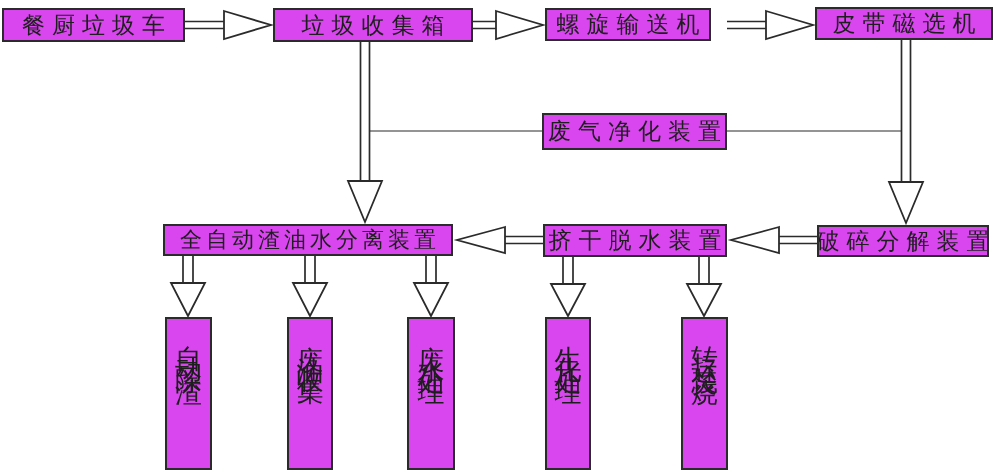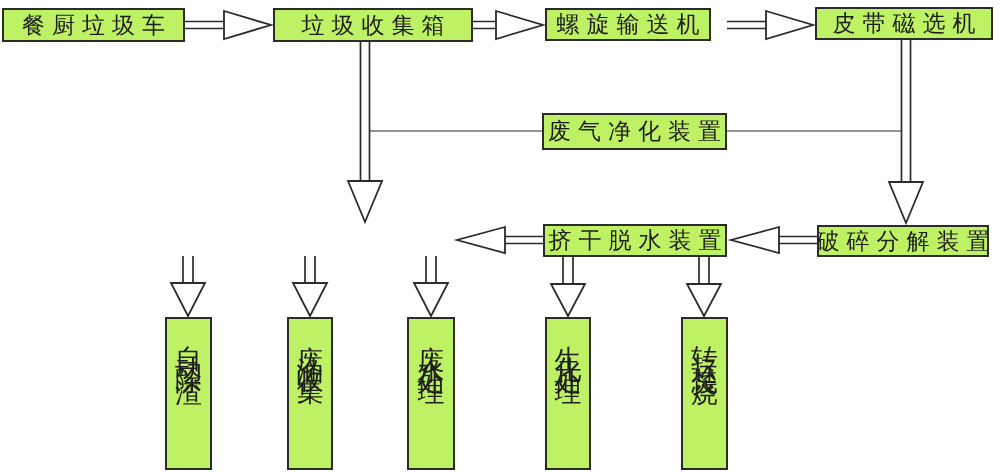--- a/index.html
+++ b/index.html
@@ -6,21 +6,21 @@
   .canvas{
     position:relative;width:1000px;height:472px;overflow:hidden;
     background:var(--background,#ffffff);
     color:var(--text,#1e1e1e);
     font-family:"Liberation Serif","DejaVu Serif",serif;
   }
   .connectors{position:absolute;left:0;top:0;width:1000px;height:472px;}
   .node{
     position:absolute;box-sizing:border-box;
     border:2px solid var(--line,#2b2b2b);
-    background:#bef264;
+    background:#d946ef;
     display:flex;align-items:center;justify-content:center;
     white-space:nowrap;overflow:hidden;
   }
   .hnode{font-size:23px;letter-spacing:7px;text-indent:7px;font-weight:500;}
   .hnode-wide{font-size:22px;letter-spacing:4px;text-indent:4px;font-weight:500;}
   .vnode{justify-content:center;align-items:flex-start;}
   .vnode span{
     writing-mode:vertical-rl;text-orientation:upright;
     font-size:27px;letter-spacing:11px;padding-top:5px;font-weight:500;
   }
@@ -91,20 +91,21 @@
     </g>
   </svg>
 
   <div class="node hnode" style="left:2px;top:8px;width:183px;height:34px">餐厨垃圾车</div>
   <div class="node hnode" style="left:273px;top:8px;width:200px;height:34px">垃圾收集箱</div>
   <div class="node hnode" style="left:545px;top:8px;width:166px;height:33px">螺旋输送机</div>
   <div class="node hnode" style="left:815px;top:7px;width:178px;height:33px">皮带磁选机</div>
 
   <div class="node hnode" style="left:542px;top:113px;width:185px;height:37px">废气净化装置</div>
 
+  <div class="node hnode-wide" style="left:163px;top:224px;width:290px;height:32px">全自动渣油水分离装置</div>
   <div class="node hnode" style="left:817px;top:225px;width:172px;height:32px">破碎分解装置</div>
   <div class="node hnode" style="left:543px;top:224px;width:184px;height:33px">挤干脱水装置</div>
 
   <div class="node vnode" style="left:165px;top:317px;width:47px;height:153px">
     <span>自动除渣</span>
   </div>
   <div class="node vnode" style="left:287px;top:317px;width:46px;height:153px">
     <span>废油收集</span>
   </div>
   <div class="node vnode" style="left:407px;top:317px;width:48px;height:153px">

